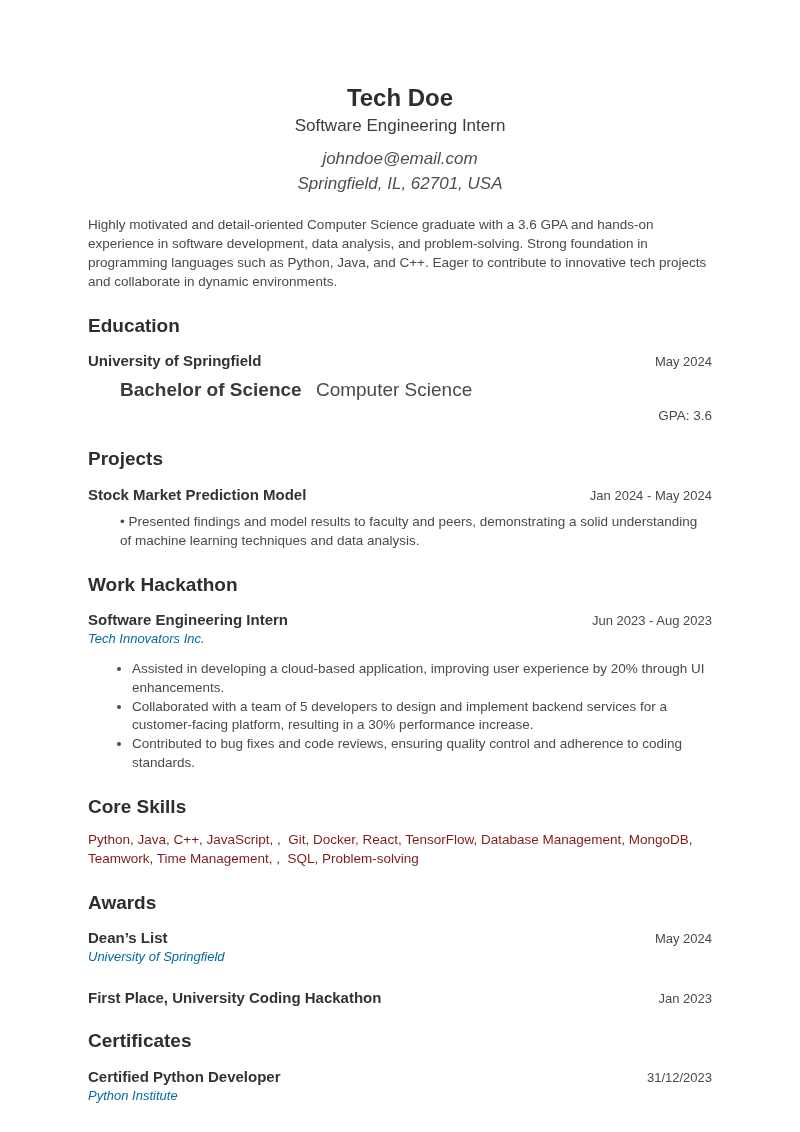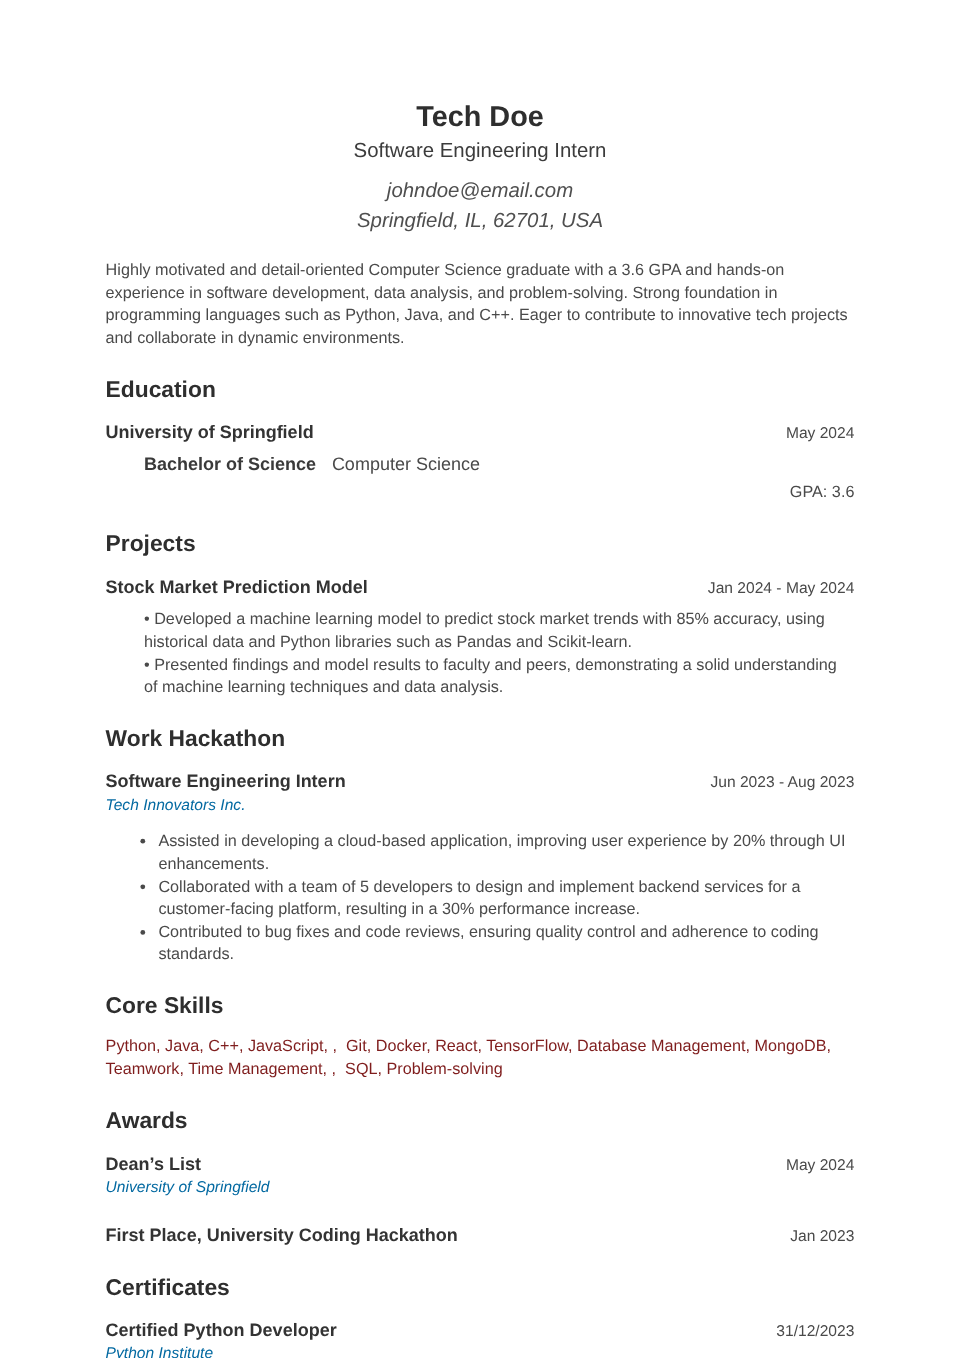--- a/index.html
+++ b/index.html
@@ -70,21 +70,21 @@
   }
   .entry-sub {
     font-size: 13px;
     font-style: italic;
     color: #0369a1;
     margin-top: 1px;
   }
   .indent { margin-left: 32px; }
   .degree-line {
     margin-top: 6px;
-    font-size: 15px;
+    font-size: 19px;
     line-height: 1.4;
   }
   .degree-label { font-weight: 600; color: #3a3a3a; }
   .degree-field { margin-left: 9px; color: #4a4a4a; }
   .gpa-line { margin-top: 3px; font-size: 13.5px; line-height: 1.4; text-align: right; }
   .proj-bullets { margin-top: 8px; }
   .proj-bullet {
     font-size: 13.5px;
     line-height: 1.4;
     color: #4a4a4a;
@@ -140,21 +140,20 @@
   </div>
 
   <div class="section">
     <div class="section-heading">Projects</div>
     <div class="entry">
       <div class="entry-row">
         <div class="entry-title">Stock Market Prediction Model</div>
         <div class="entry-date">Jan 2024 - May 2024</div>
       </div>
       <div class="proj-bullets indent">
-        <p class="proj-bullet">• Developed a machine learning model to predict stock market trends with 85% accuracy, using historical data and Python libraries such as Pandas and Scikit-learn.</p>
         <p class="proj-bullet">• Presented findings and model results to faculty and peers, demonstrating a solid understanding of machine learning techniques and data analysis.</p>
       </div>
     </div>
   </div>
 
   <div class="section">
     <div class="section-heading">Work Hackathon</div>
     <div class="entry">
       <div class="entry-row">
         <div class="entry-title">Software Engineering Intern</div>

